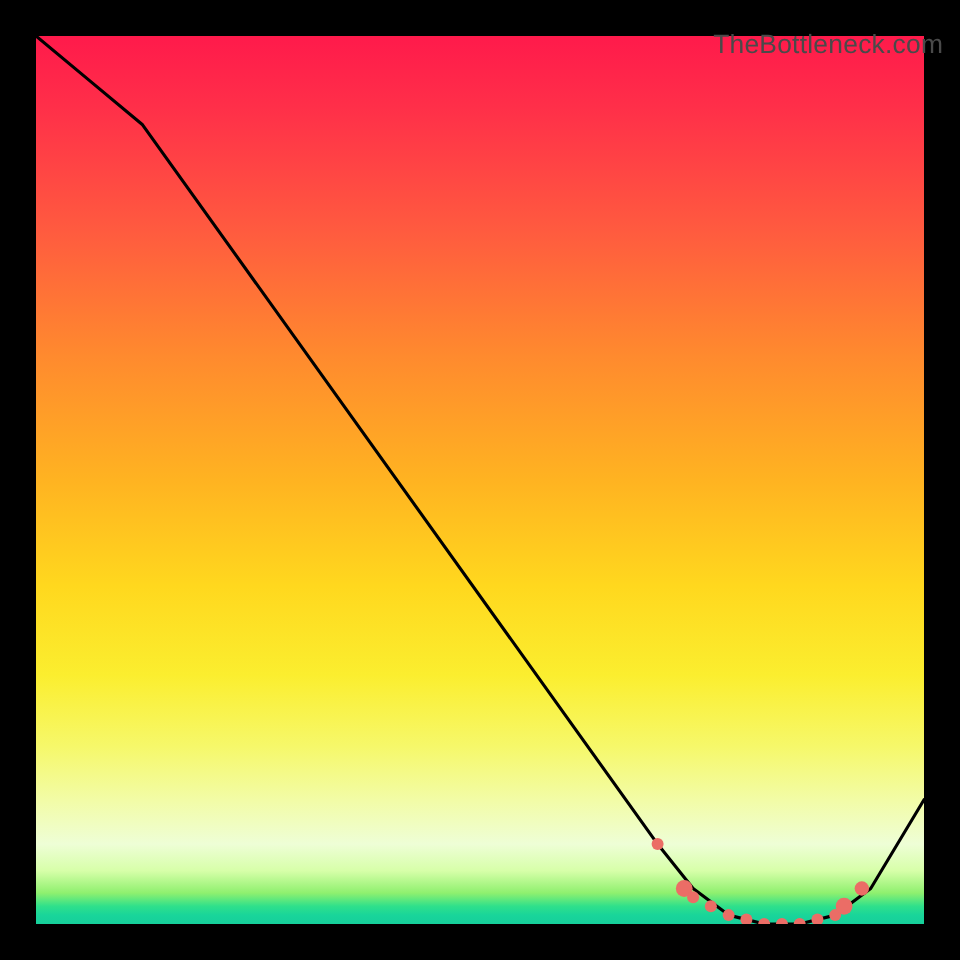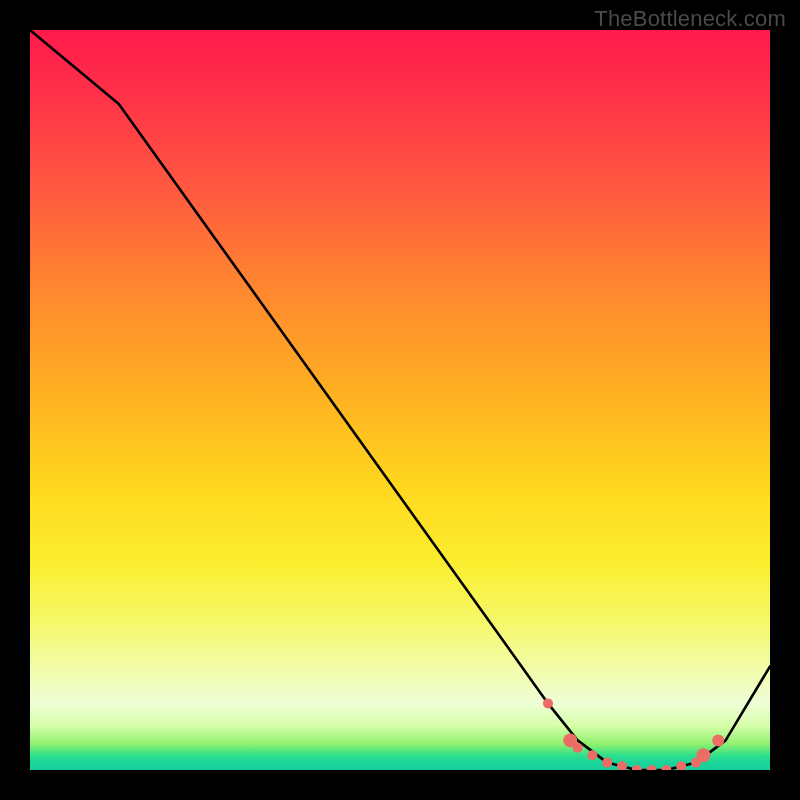--- a/index.html
+++ b/index.html
@@ -12,21 +12,21 @@
     font-family: Arial, Helvetica, sans-serif;
   }
   .frame {
     position: relative;
     width: 800px;
     height: 800px;
     background: #000;
   }
   .watermark {
     position: absolute;
-    top: 6px;
+    top: 24px;
     right: 14px;
     font-size: 22px;
     font-weight: 500;
     color: #4a4a4a;
     letter-spacing: 0.2px;
     z-index: 10;
   }
   .plot-area {
     position: absolute;
     left: 30px;

